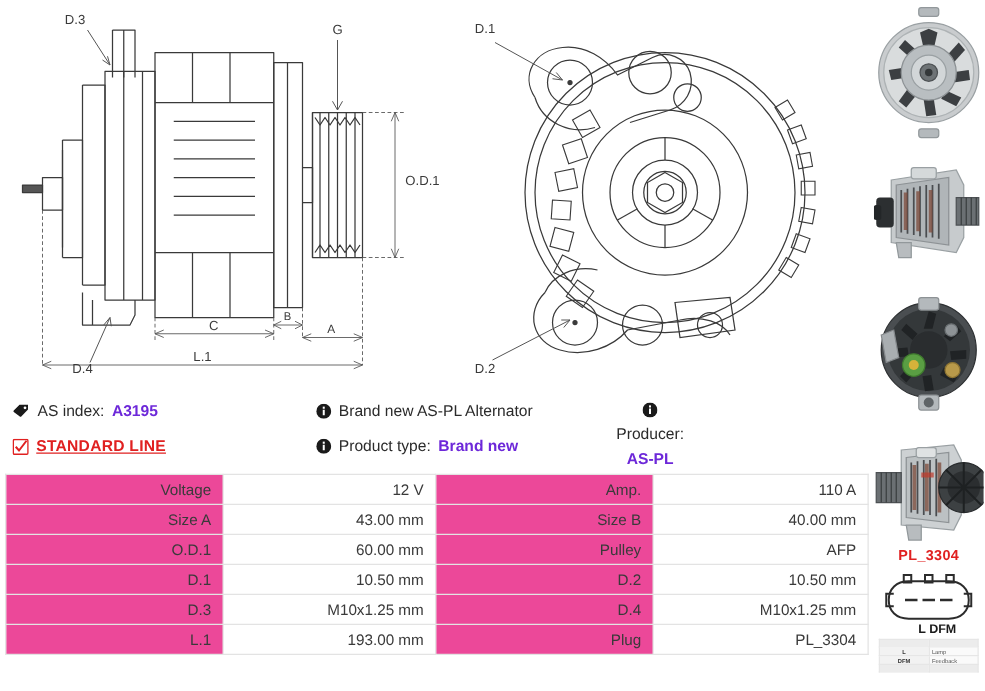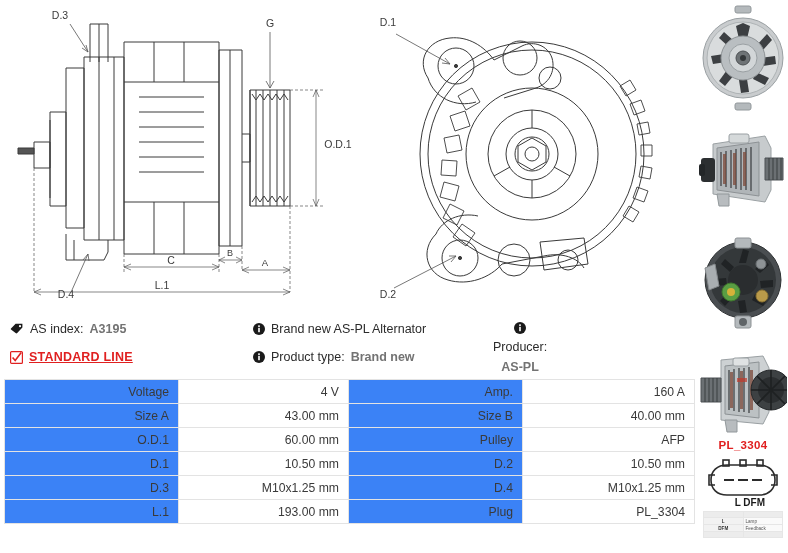--- a/index.html
+++ b/index.html
@@ -37,21 +37,21 @@
     white-space: nowrap;
     display: flex;
     align-items: center;
     gap: 6px;
   }
   .info-c1 { left: 10px; top: 12px; }
   .info-c2 { left: 10px; top: 40px; }
   .info-c3 { left: 253px; top: 12px; }
   .info-c4 { left: 253px; top: 40px; }
   .info-c5 { left: 493px; top: 12px; flex-direction: column; }
-  .info-cell .val { font-weight: bold; color: #737373; }
+  .info-cell .val { font-weight: bold; color: #6d28d9; }
   .standard-line {
     color: #e02020; font-weight: bold; font-size: 12.5px;
     letter-spacing: .2px;
     text-decoration: underline;
   }
   .icon { display: inline-flex; align-items: center; justify-content: center; }
 
   
   .spec-table {
     position: absolute; left: 4px; top: 379px;
@@ -62,21 +62,21 @@
   .spec-table td {
     height: 24px;
     font-size: 12.2px;
     color: #3a3a3a;
     padding: 0 9px 0 9px;
     text-align: right;
     border: 1px solid #e3e3e3;
     white-space: nowrap;
     overflow: hidden;
   }
-  .lbl { background: #3b82f6; color: #4a4a4a; }
+  .lbl { background: #ec4899; color: #4a4a4a; }
   .val { background: #ffffff; color: #3a3a3a; }
   .col-l1 { width: 174px; }
   .col-v1 { width: 170px; }
   .col-l2 { width: 174px; }
   .col-v2 { width: 172px; }
 
   
   .sidebar {
     position: absolute; right: 0; top: 0;
     width: 90px; height: 553px;
@@ -373,23 +373,23 @@
     <table class="spec-table">
       <colgroup>
         <col class="col-l1">
           <col class="col-v1">
           <col class="col-l2">
           <col class="col-v2">
       </colgroup>
       <tbody>
         <tr>
           <td class="lbl">Voltage</td>
-          <td class="val">4 V</td>
+          <td class="val">12 V</td>
           <td class="lbl">Amp.</td>
-          <td class="val">160 A</td>
+          <td class="val">110 A</td>
         </tr>
         <tr>
           <td class="lbl">Size A</td>
           <td class="val">43.00 mm</td>
           <td class="lbl">Size B</td>
           <td class="val">40.00 mm</td>
         </tr>
         <tr>
           <td class="lbl">O.D.1</td>
           <td class="val">60.00 mm</td>

